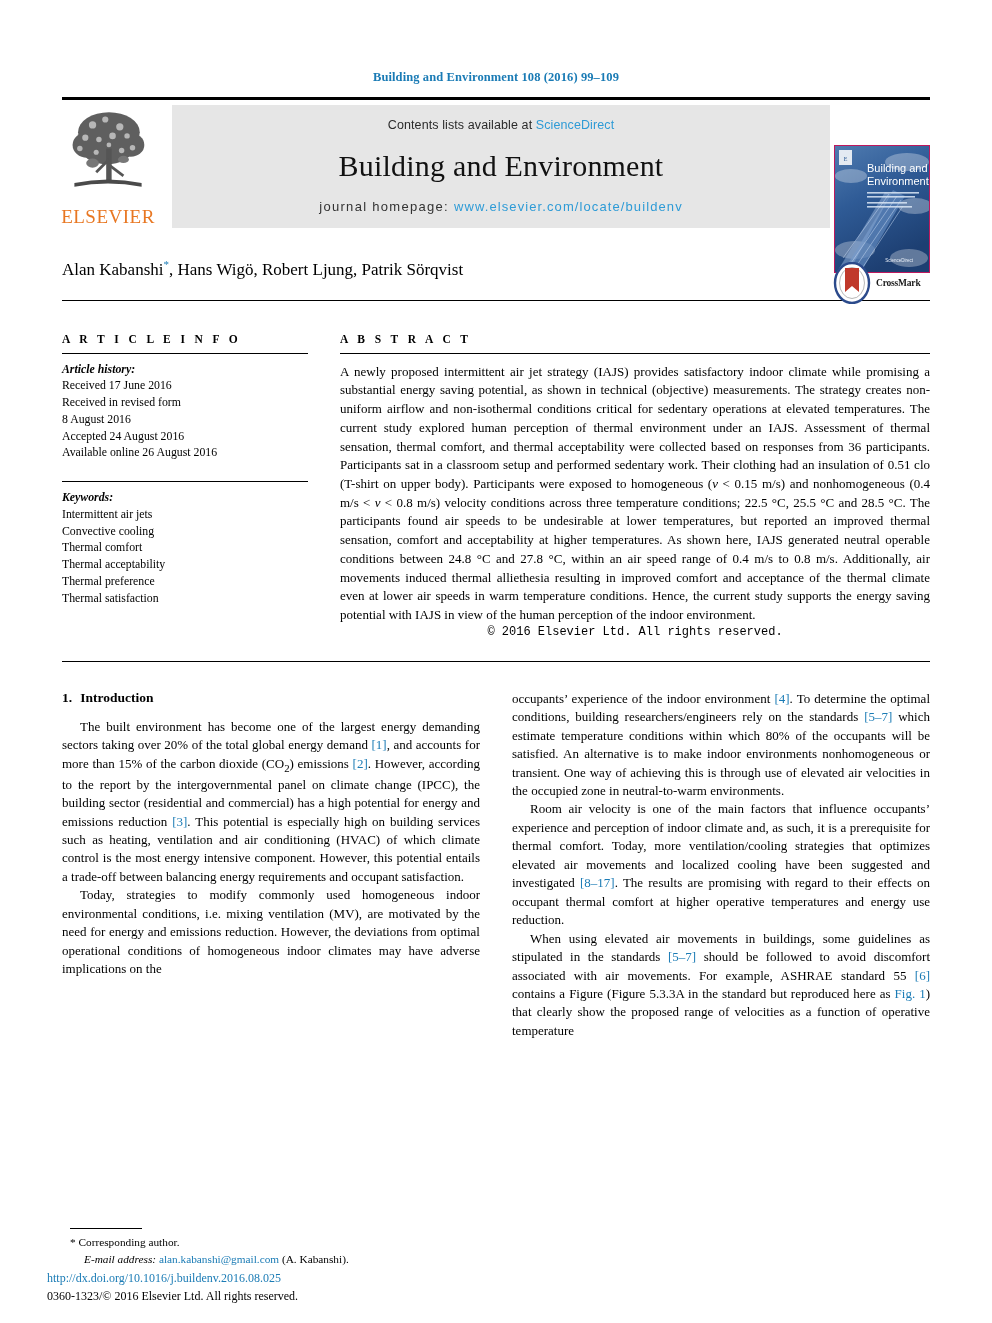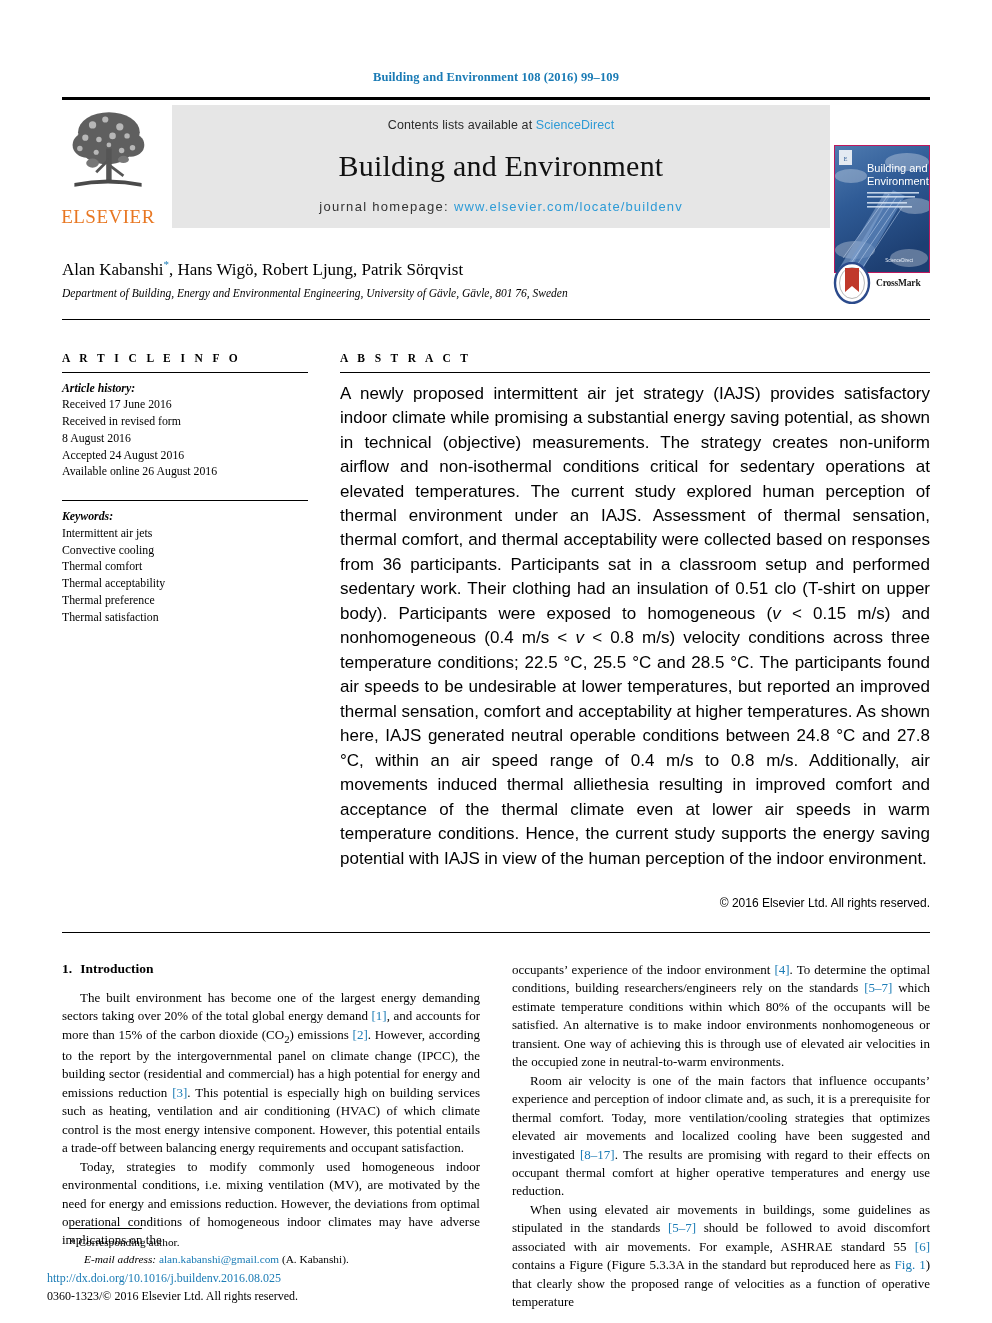--- a/index.html
+++ b/index.html
@@ -178,33 +178,33 @@
   .info-block {
     font-family: "Liberation Serif", serif;
     font-size: 11.8px;
     line-height: 1.42;
     padding-top: 7px;
   }
   .info-block .ital { font-style: italic; font-weight: bold; }
   .kw-rule { border-top: 1.2px solid #000; margin-top: 20px; }
 
   .abstract-body {
-    font-family: Liberation Sans, sans-serif;
-    font-size: 17px;
+    font-family: Liberation Serif, serif;
+    font-size: 13px;
     line-height: 1.44;
     text-align: justify;
     padding-top: 9px;
     hyphens: manual;
   }
   .abstract-body .ital { font-style: italic; }
   .copyright {
-    text-align: right;
-    font-family: Liberation Sans, sans-serif;
+    text-align: center;
+    font-family: Liberation Mono, monospace;
     font-size: 12px;
-    margin-top: 25px;
+    margin-top: 0;
   }
 
   
   .body-rule {
     margin: 22px 62px 0 62px;
     border-top: 1.5px solid #000;
   }
   .columns {
     margin: 0 62px;
     display: flex;
@@ -369,21 +369,20 @@
         <ellipse cx="20" cy="21" rx="12.5" ry="15.5" fill="#ffffff" stroke="#b8b8b8" stroke-width="1"></ellipse>
         <path d="M13 6 L27 6 L27 30 L20 24 L13 30 Z" fill="#c0392b"></path>
       </svg>
       <span class="crossmark-word">CrossMark</span>
     </div>
 
     <div class="authors">
       <span>Alan Kabanshi</span><sup>*</sup><span>, Hans Wigö, Robert Ljung, Patrik Sörqvist</span>
     </div>
 
-    <div class="affiliation">Department of Building, Energy and Environmental Engineering, University of Gävle, Gävle, 801 76, Sweden</div>
   </div>
 
   <div class="panel">
 
     <div class="col-info">
       <div class="sec-label">A R T I C L E  I N F O</div>
       <div class="rule"></div>
       <div class="info-block">
         <div class="ital">Article history:</div>
         <div>Received 17 June 2016</div>

